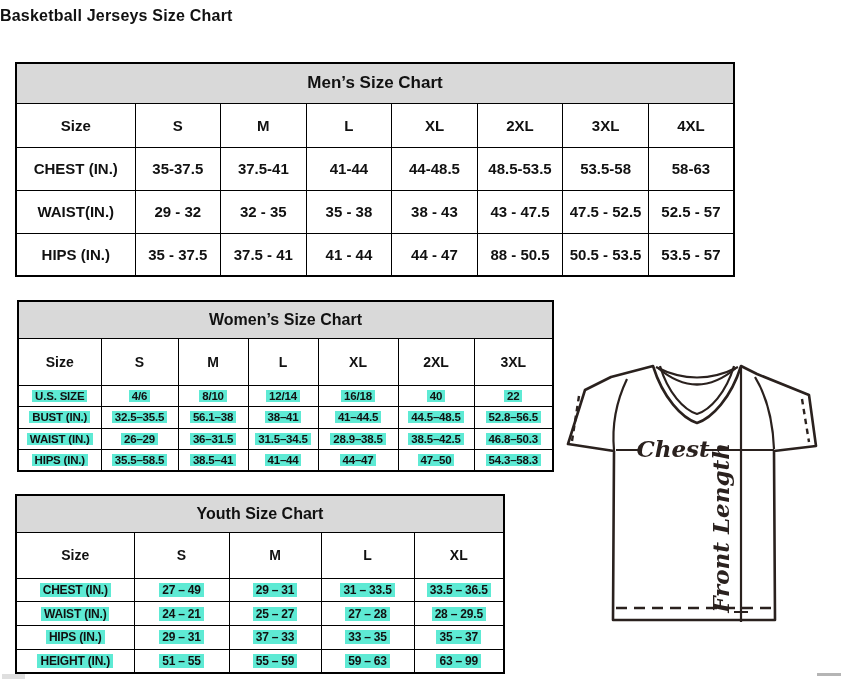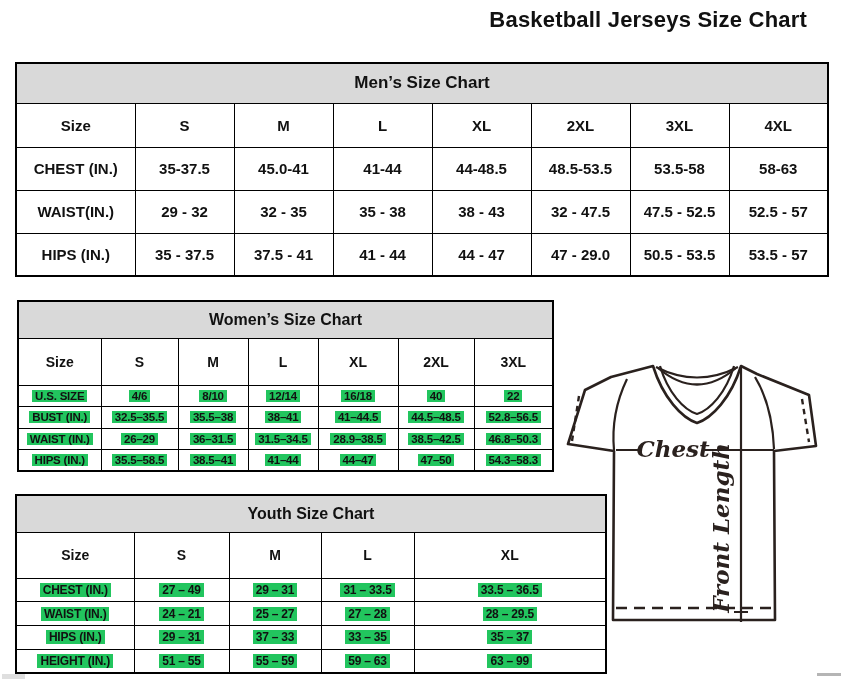--- a/index.html
+++ b/index.html
@@ -2,49 +2,49 @@
 <html><head>
 <meta charset="utf-8">
 <style>
   html,body{margin:0;padding:0;}
   body{
     width:843px;height:679px;position:relative;background:#ffffff;
     font-family:"Liberation Sans","DejaVu Sans",sans-serif;color:#111;
     overflow:hidden;
   }
   .page-title{
-    position:absolute;top:7px;left:0;width:807px;text-align:right;
-    font-size:22px;font-weight:bold;letter-spacing:0.2px;
+    position:absolute;top:7px;left:0;width:807px;text-align:left;
+    font-size:16px;font-weight:bold;letter-spacing:0.2px;
   }
   table.size-table{
     position:absolute;border-collapse:collapse;table-layout:fixed;
     background:#fff;border:2px solid #000;
   }
   .size-table th,.size-table td{
     border:1.5px solid #000;text-align:center;vertical-align:middle;
     padding:0;font-weight:bold;color:#111;
   }
   .tbl-title{background:#d9d9d9;}
   
-  .t-men{left:15px;top:62px;width:814px;}
+  .t-men{left:15px;top:62px;width:720px;}
   .t-men .r-title{height:40px;} .t-men .r-title th{font-size:17px;}
   .t-men .r-head{height:44px;}  .t-men .r-head th{font-size:15px;}
   .t-men .r-data{height:43px;}  .t-men .r-data th,.t-men .r-data td{font-size:15px;}
   
   .t-women{left:17px;top:300px;width:537px;}
   .t-women .r-title{height:37px;} .t-women .r-title th{font-size:16px;}
   .t-women .r-head{height:47px;}  .t-women .r-head th{font-size:14px;}
   .t-women .r-data{height:21.5px;} .t-women .r-data th,.t-women .r-data td{font-size:11.5px;letter-spacing:-0.2px;}
   
-  .t-youth{left:15px;top:494px;width:592px;padding-left:31px;}
+  .t-youth{left:15px;top:494px;width:490px;padding-left:31px;}
   .t-youth .r-title{height:37px;} .t-youth .r-title th{font-size:16px;}
   .t-youth .r-head{height:46px;}  .t-youth .r-head th{font-size:14px;}
   .t-youth .r-data{height:23.7px;} .t-youth .r-data th,.t-youth .r-data td{font-size:12px;letter-spacing:-0.2px;}
   
-  .t-women .r-data span,.t-youth .r-data span{background:#22c55e;padding:0 3px;}
+  .t-women .r-data span,.t-youth .r-data span{background:#5eead4;padding:0 3px;}
   .jersey{position:absolute;left:553px;top:352px;}
   .artifact{position:absolute;}
   #art-bl{left:2px;top:674px;width:23px;height:5px;background:#dfdfdf;}
   #art-br{left:817px;top:673px;width:24px;height:3px;background:#b5b5b5;}
 </style>
 </head>
 <body>
 
 <div class="page-title">Basketball Jerseys Size Chart</div>
 
@@ -62,44 +62,44 @@
         <th><span>M</span></th>
         <th><span>L</span></th>
         <th><span>XL</span></th>
         <th><span>2XL</span></th>
         <th><span>3XL</span></th>
         <th><span>4XL</span></th>
       </tr>
       <tr class="r-data">
         <th><span>CHEST (IN.)</span></th>
         <td><span>35-37.5</span></td>
-        <td><span>45.0-41</span></td>
+        <td><span>37.5-41</span></td>
         <td><span>41-44</span></td>
         <td><span>44-48.5</span></td>
         <td><span>48.5-53.5</span></td>
         <td><span>53.5-58</span></td>
         <td><span>58-63</span></td>
       </tr>
       <tr class="r-data">
         <th><span>WAIST(IN.)</span></th>
         <td><span>29 - 32</span></td>
         <td><span>32 - 35</span></td>
         <td><span>35 - 38</span></td>
         <td><span>38 - 43</span></td>
-        <td><span>32 - 47.5</span></td>
+        <td><span>43 - 47.5</span></td>
         <td><span>47.5 - 52.5</span></td>
         <td><span>52.5 - 57</span></td>
       </tr>
       <tr class="r-data">
         <th><span>HIPS (IN.)</span></th>
         <td><span>35 - 37.5</span></td>
         <td><span>37.5 - 41</span></td>
         <td><span>41 - 44</span></td>
         <td><span>44 - 47</span></td>
-        <td><span>47 - 29.0</span></td>
+        <td><span>88 - 50.5</span></td>
         <td><span>50.5 - 53.5</span></td>
         <td><span>53.5 - 57</span></td>
       </tr>
     </tbody>
 </table>
 
 <table class="size-table t-women">
   <colgroup>
     <col style="width:83px">
       <col style="width:77px">
@@ -126,21 +126,21 @@
         <td><span>4/6</span></td>
         <td><span>8/10</span></td>
         <td><span>12/14</span></td>
         <td><span>16/18</span></td>
         <td><span>40</span></td>
         <td><span>22</span></td>
       </tr>
       <tr class="r-data">
         <th><span>BUST (IN.)</span></th>
         <td><span>32.5–35.5</span></td>
-        <td><span>35.5–38</span></td>
+        <td><span>56.1–38</span></td>
         <td><span>38–41</span></td>
         <td><span>41–44.5</span></td>
         <td><span>44.5–48.5</span></td>
         <td><span>52.8–56.5</span></td>
       </tr>
       <tr class="r-data">
         <th><span>WAIST (IN.)</span></th>
         <td><span>26–29</span></td>
         <td><span>36–31.5</span></td>
         <td><span>31.5–34.5</span></td>

